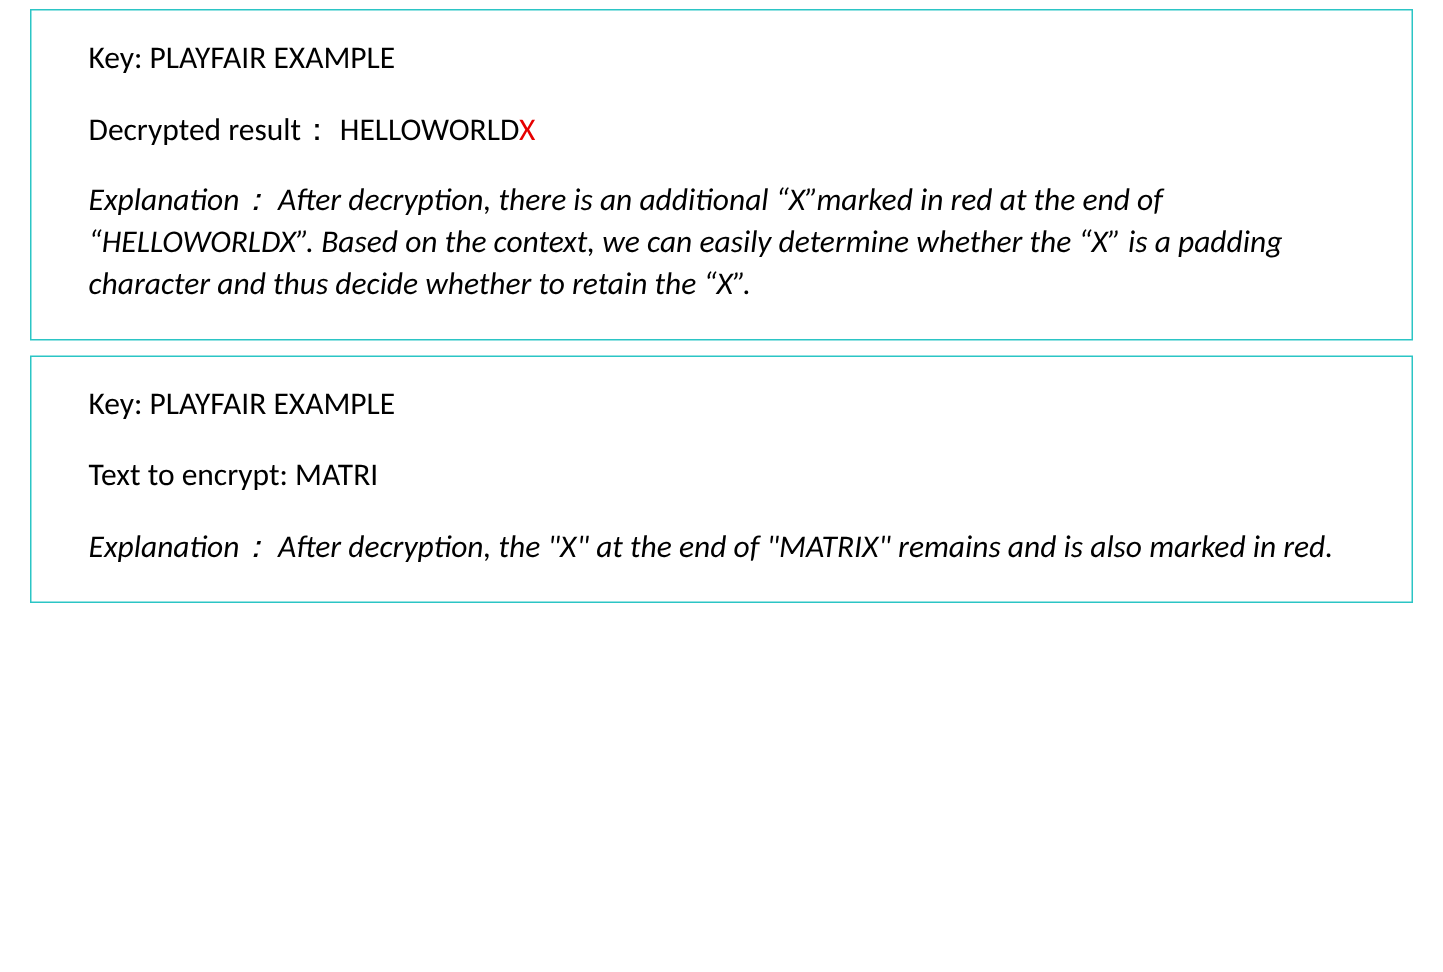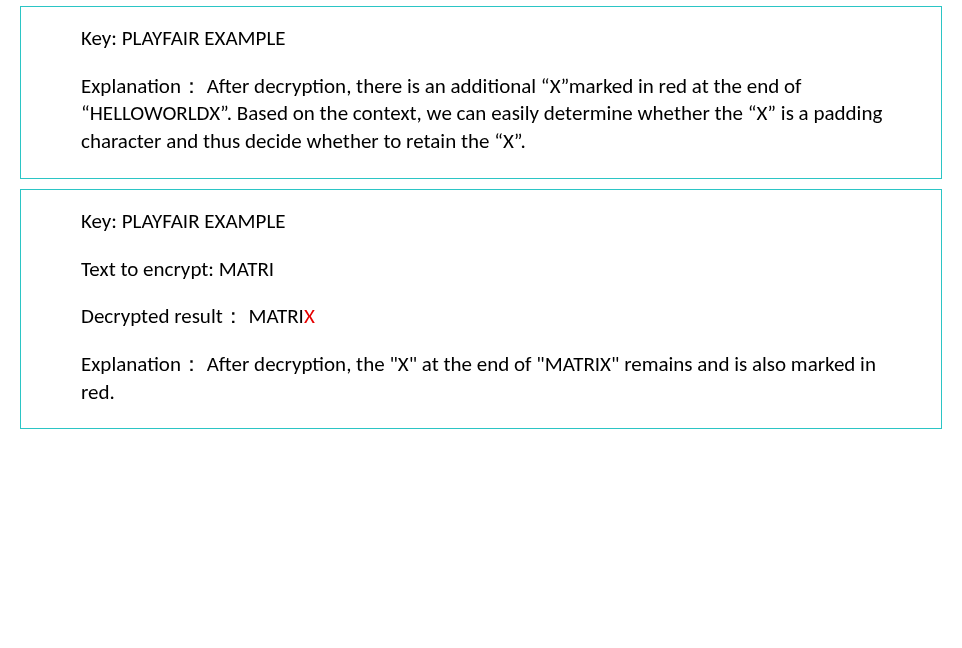--- a/index.html
+++ b/index.html
@@ -17,50 +17,50 @@
       padding: 6px 20px;
     }
     .box {
       border: 1.5px solid #2bc5c5;
       padding: 18px 38px 20px 38px;
       margin-bottom: 10px;
     }
     .box p {
       margin-bottom: 20px;
       line-height: 1.32;
-      margin-left: 22px;
     }
     .box p:last-child {
       margin-bottom: 2px;
+      font-style: italic;
     }
     .red {
       color: #e60000;
     }
     .label-colon {
       letter-spacing: 0;
     }
   </style>
 </head>
 <body>
 
 <div class="box">
   <p>
     <span>Key: </span><span>PLAYFAIR EXAMPLE</span>
   </p>
   <p>
+    <span class="label-colon">Decrypted result：</span> <span>HELLOWORLD</span><span class="red">X</span>
+  </p>
+  <p>
     <span class="label-colon">Explanation：</span> <span>After decryption, there is an additional “X”marked in red at the end of “HELLOWORLDX”. Based on the context, we can easily determine whether the “X” is a padding character and thus decide whether to retain the “X”.</span>
   </p>
 </div>
 
 <div class="box">
   <p>
     <span>Key: </span><span>PLAYFAIR EXAMPLE</span>
   </p>
   <p>
     <span>Text to encrypt: </span><span>MATRI</span>
   </p>
   <p>
-    <span class="label-colon">Decrypted result：</span> <span>MATRI</span><span class="red">X</span>
-  </p>
-  <p>
     <span class="label-colon">Explanation：</span> <span>After decryption, the "X" at the end of "MATRIX" remains and is also marked in red.</span>
   </p>
 </div>
 
 </body></html>

